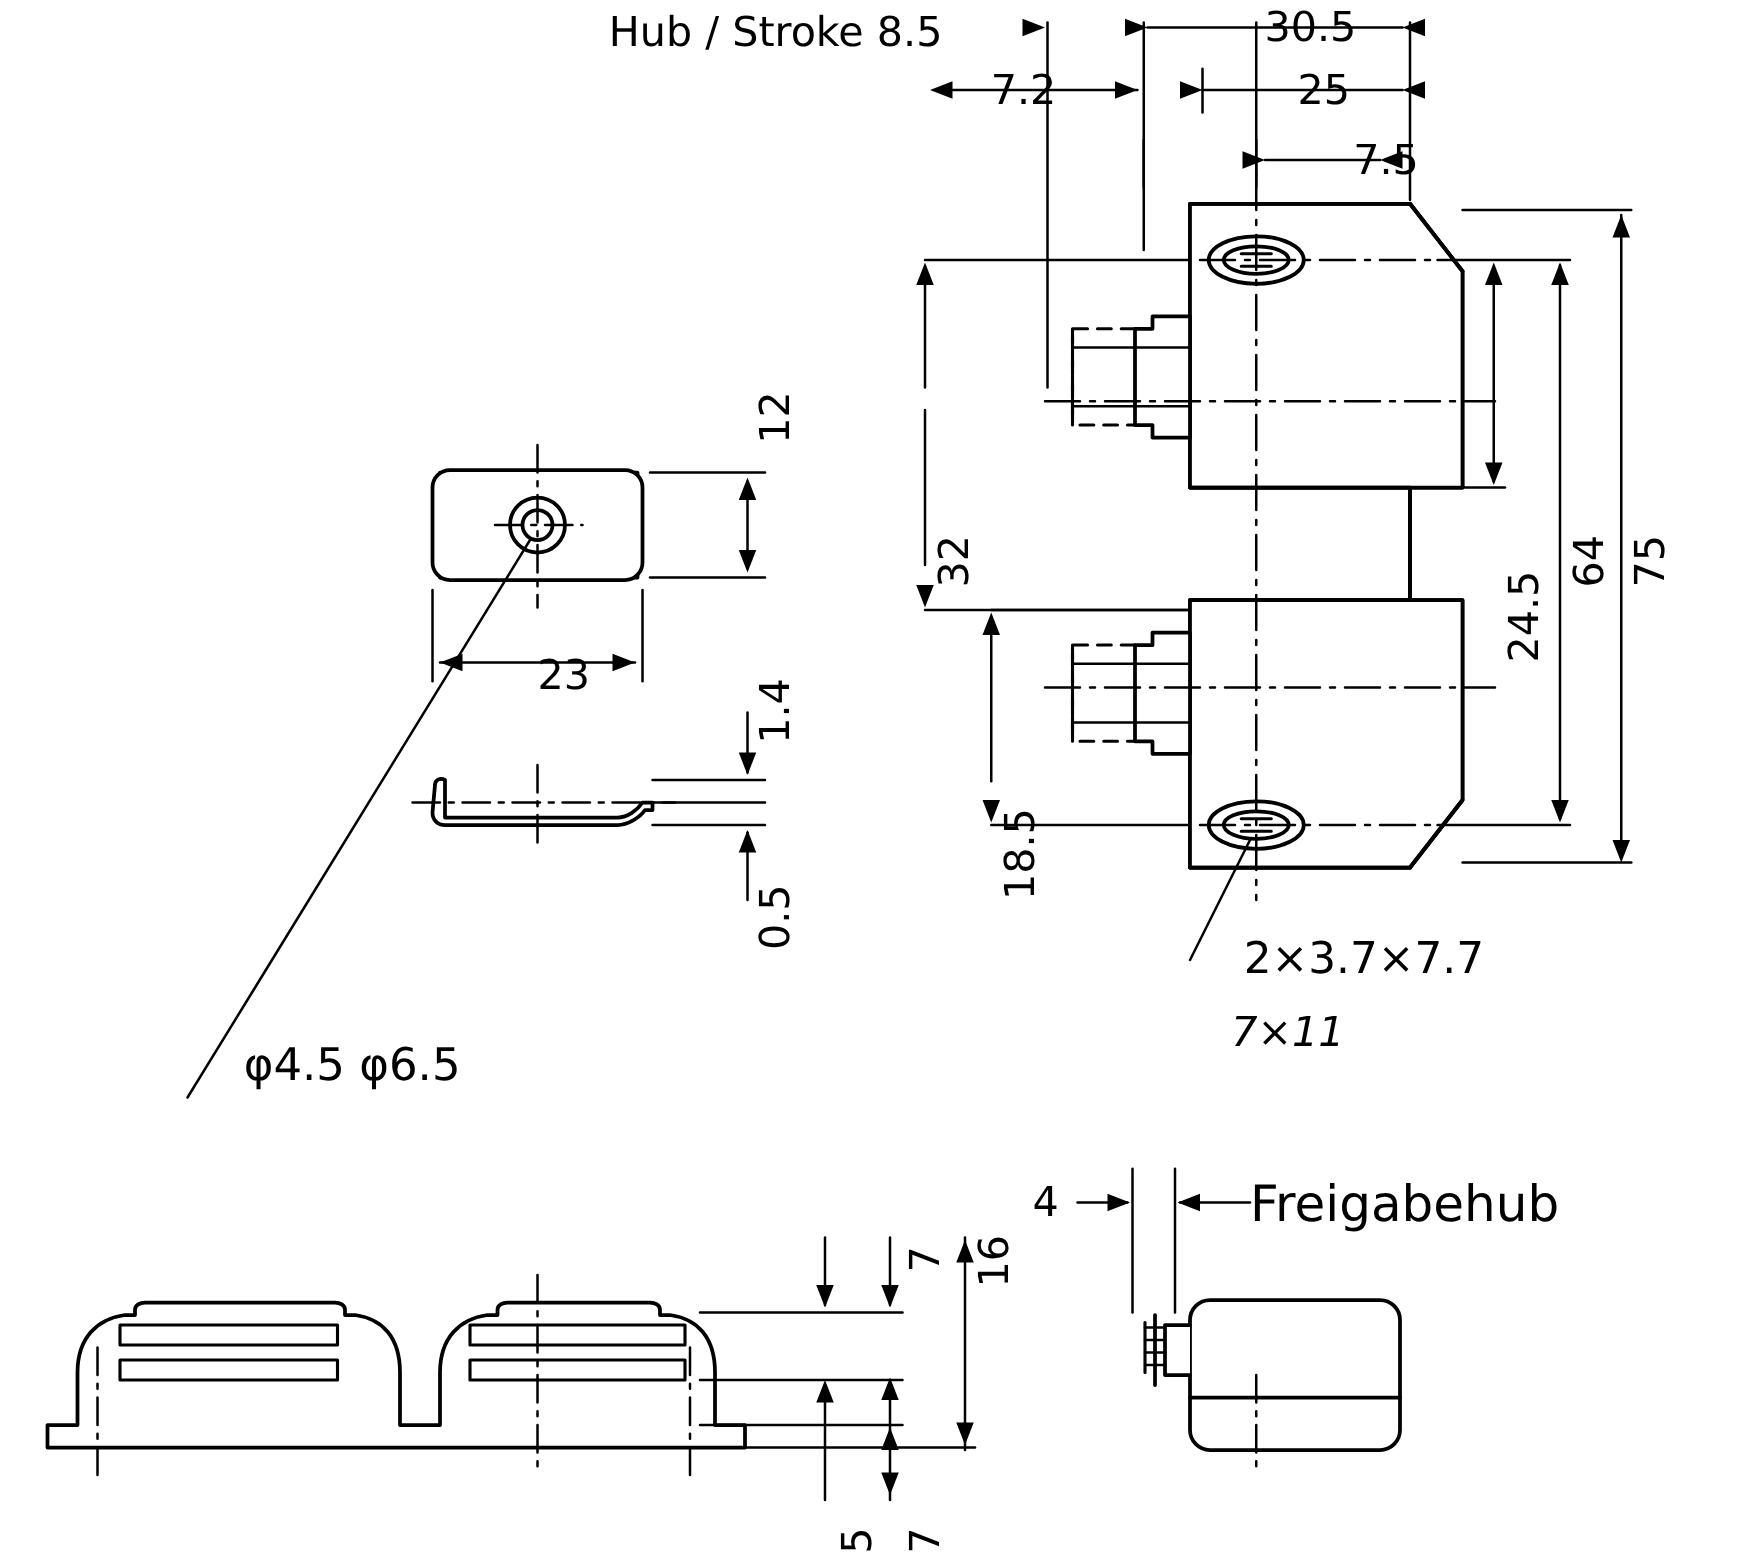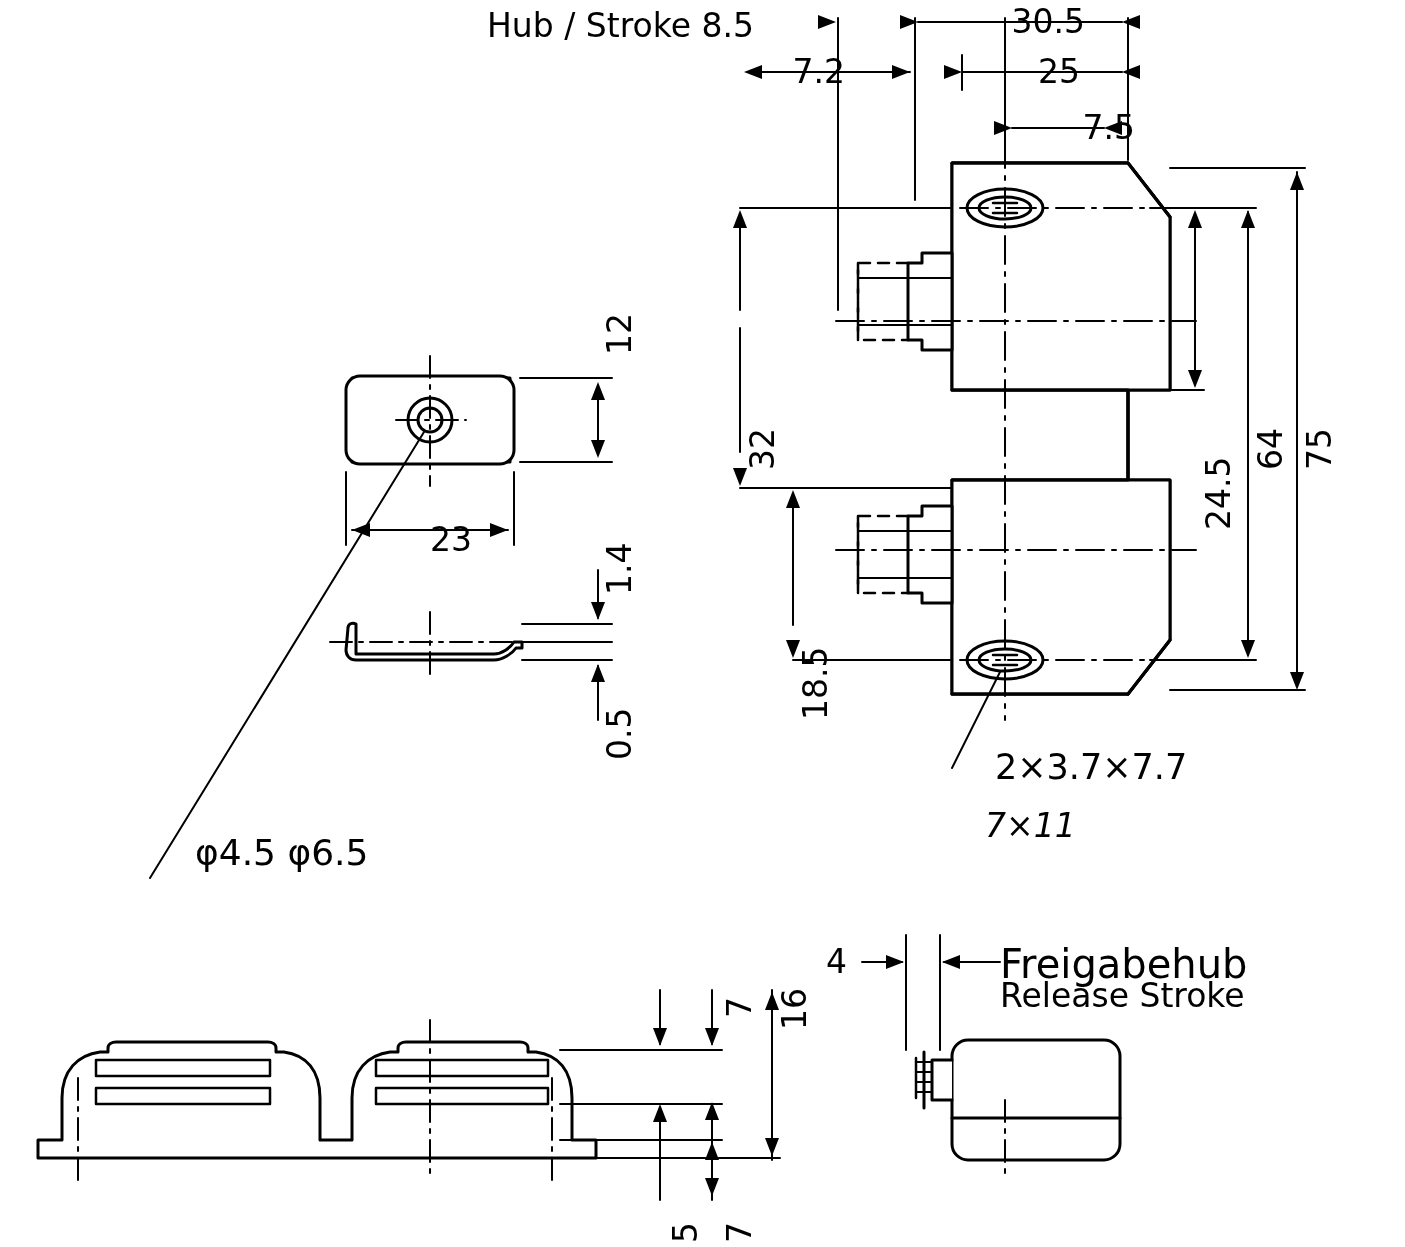--- a/index.html
+++ b/index.html
@@ -323,21 +323,20 @@
 
   <div class="lbl" style="left:195px; top:833px; font-size:36px;">φ4.5 φ6.5</div>
 
   <div class="lbl" style="left:995px; top:748px; font-size:35px;text-align:right;">2×3.7×7.7</div>
 
   <div class="lbl" style="left:985px; top:808px; font-size:33px;font-style:italic;">7×11</div>
 
 
   <div class="lbl" style="left:1000px; top:942px; font-size:40px;">Freigabehub</div>
 
-  <div class="lbl" style="left:1000px; top:978px; font-size:33px;">Release Stroke</div>
 
   <div class="lbl" style="left:826px; top:944px; font-size:33px;">4</div>
 
   <div class="lbl vert" style="left:777px; top:1030px; font-size:33px;">16</div>
 
   <div class="lbl vert" style="left:722px; top:1018px; font-size:33px;">7</div>
 
   <div class="lbl vert" style="left:722px; top:1243px; font-size:33px;">7</div>
 
   <div class="lbl vert" style="left:668px; top:1243px; font-size:33px;">5</div>

